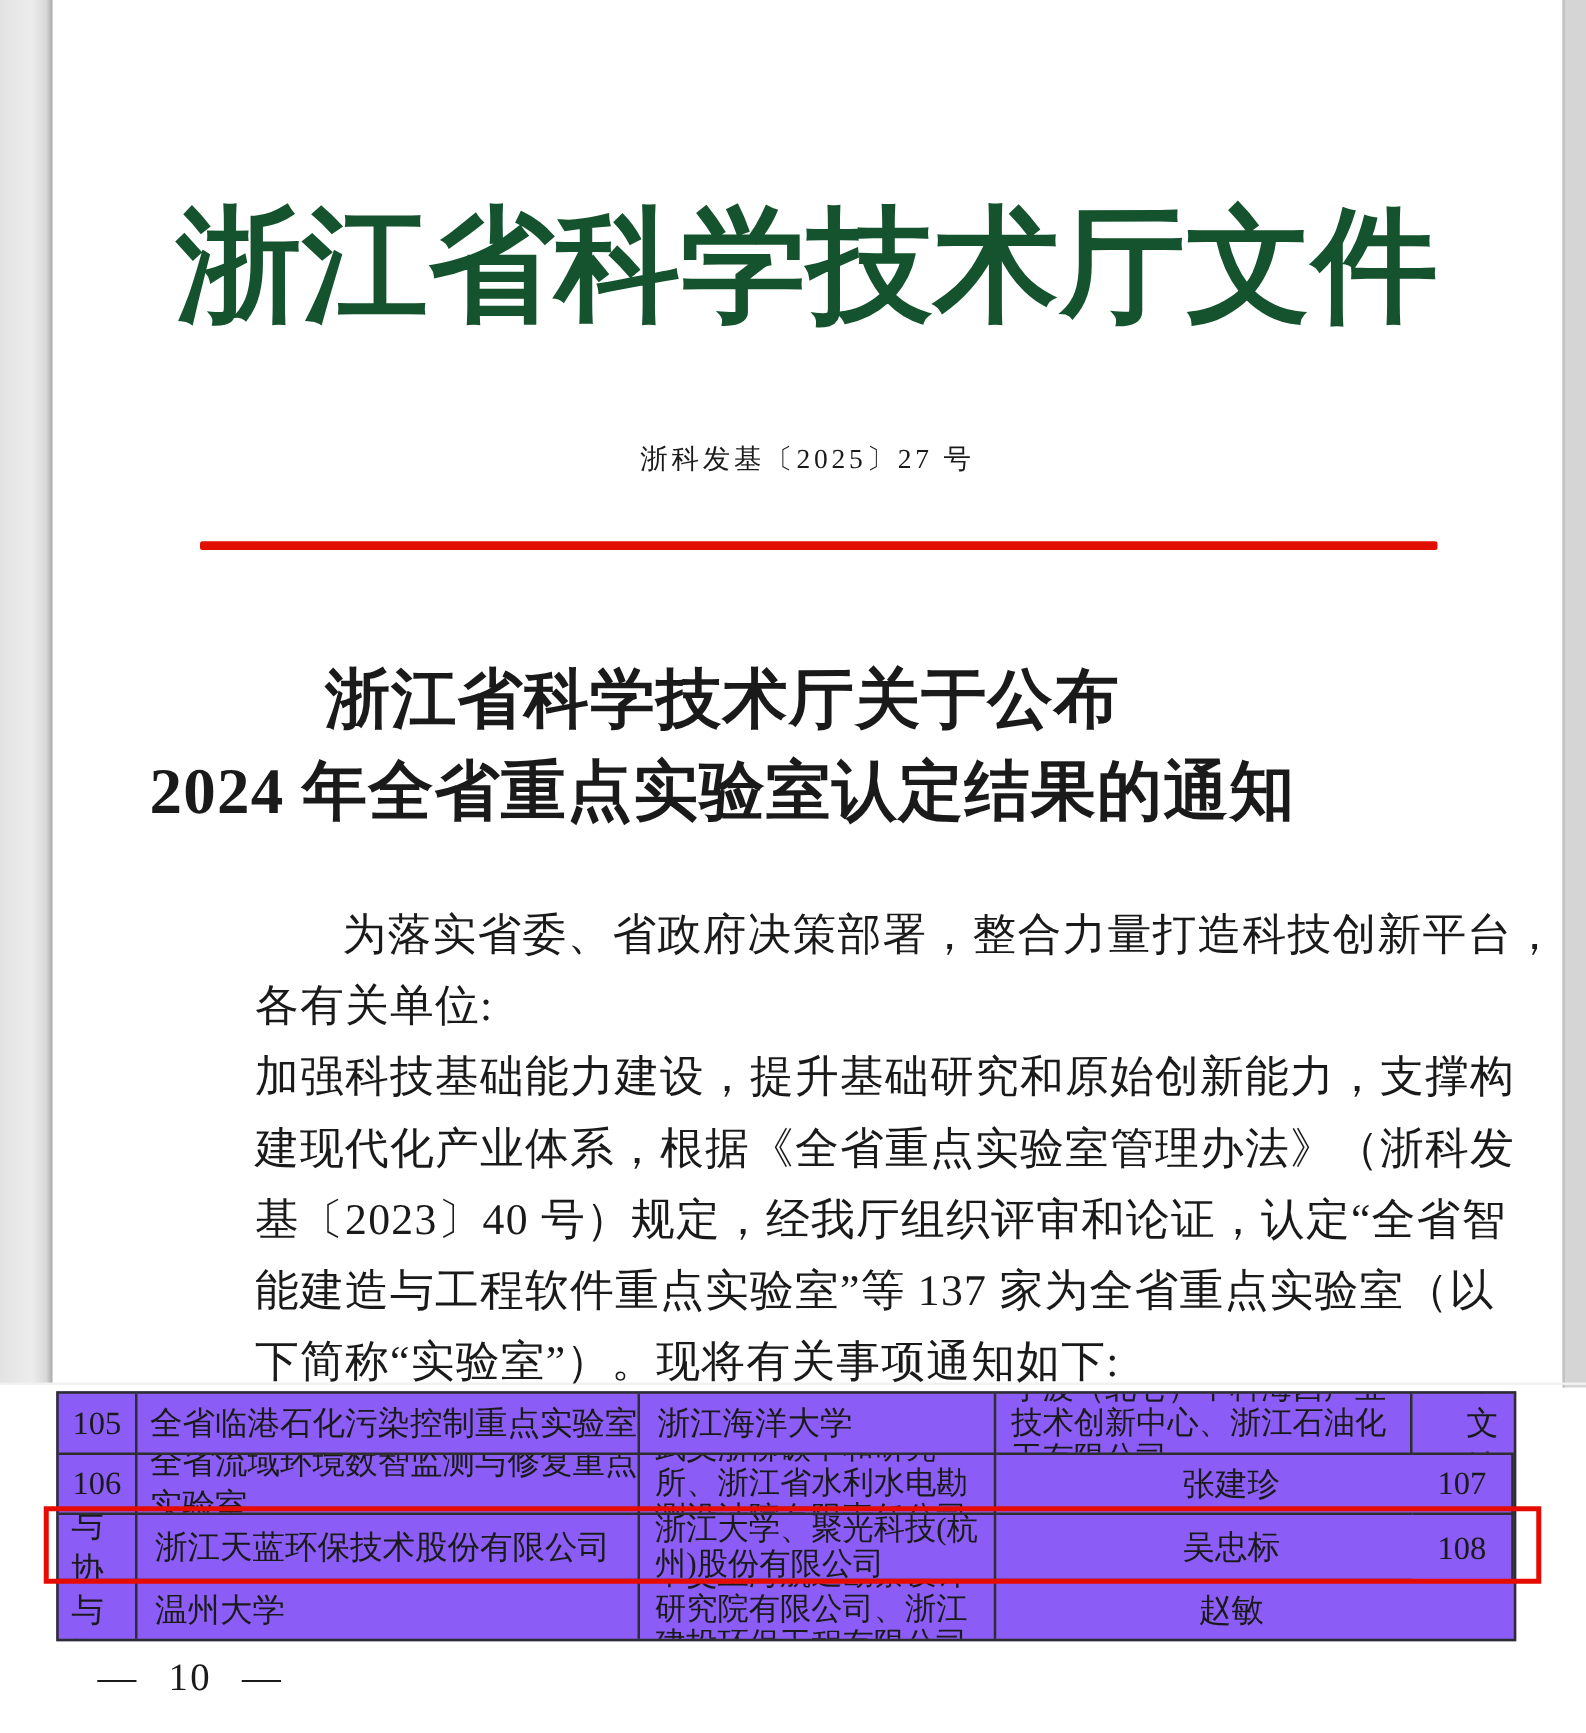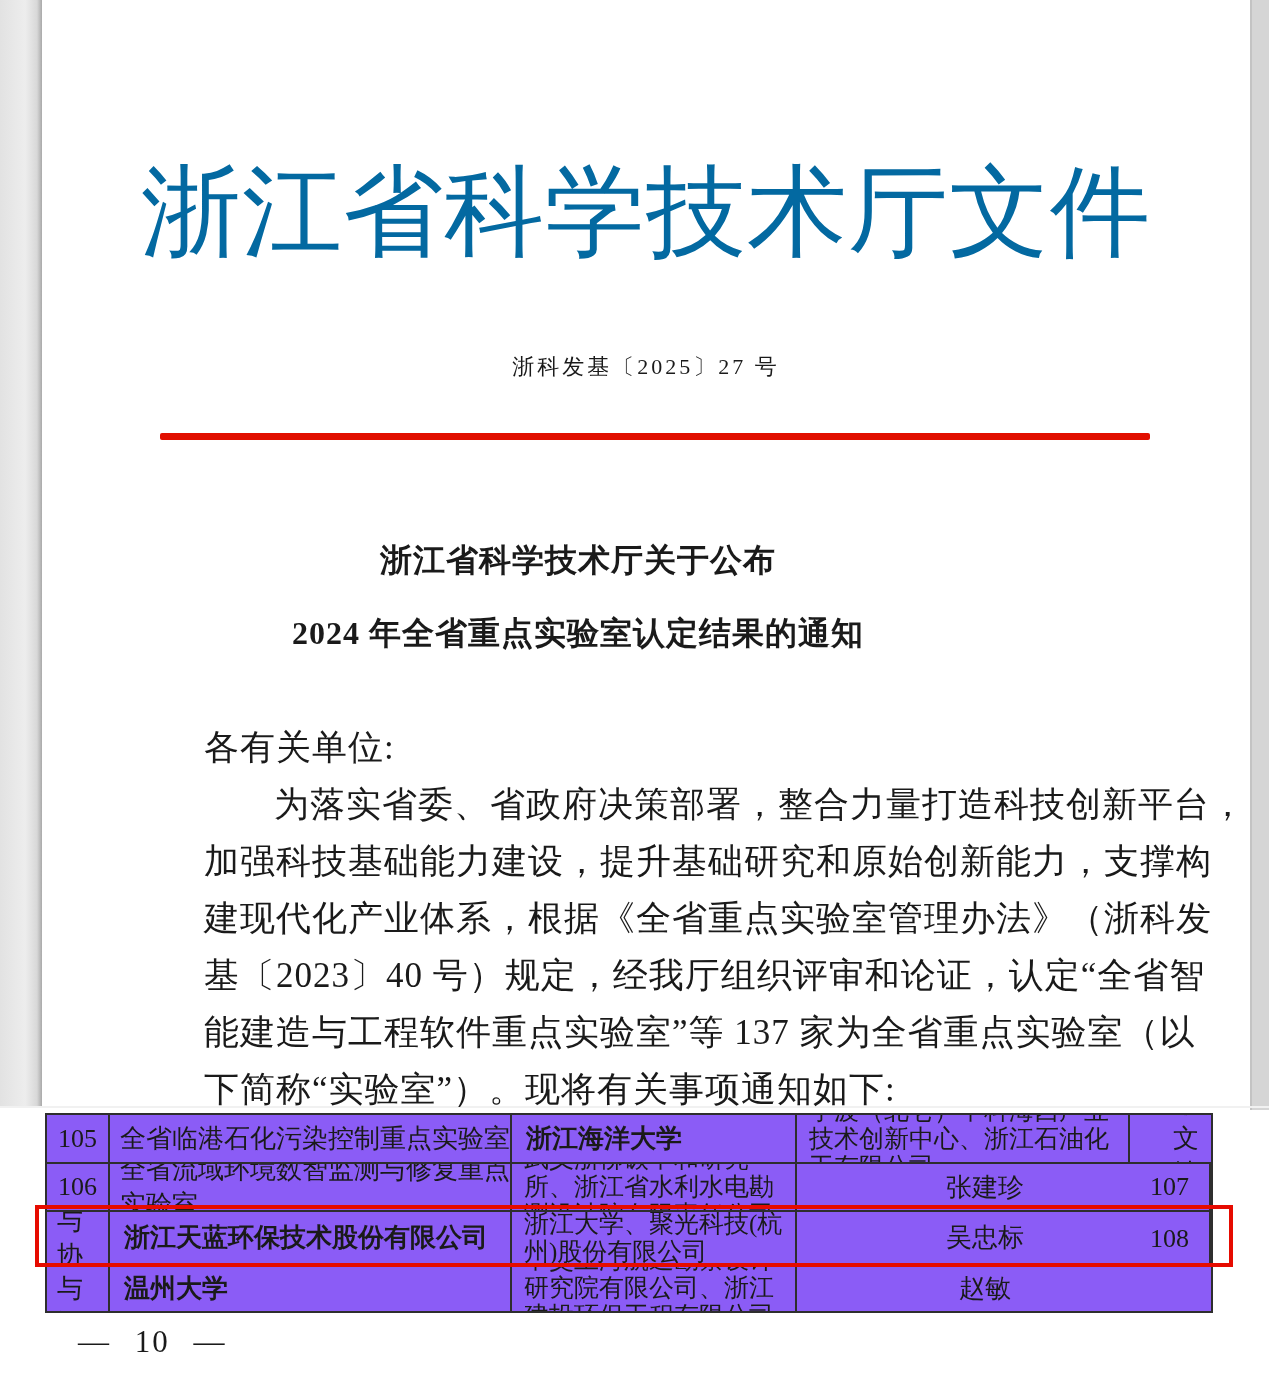--- a/index.html
+++ b/index.html
@@ -20,34 +20,34 @@
   .strip-right {
     position: absolute; left: 1250px; top: 0; width: 19px; height: 1110px;
     background: #d5d5d5; border-left: 2px solid #c3c3c3;
   }
   .seam {
     position: absolute; left: 0; top: 1106px; width: 1269px; height: 2px;
     background: #f1f1f1;
   }
   .doc-title {
     position: absolute; left: 42px; top: 146px; width: 1208px;
-    text-align: center; font-size: 100px; font-weight: normal;
-    color: #0369a1; letter-spacing: 1px; white-space: nowrap;
+    text-align: center; font-size: 100px; font-weight: bold;
+    color: #14532d; letter-spacing: 1px; white-space: nowrap;
   }
   .doc-number {
     position: absolute; left: 42px; top: 352px; width: 1208px;
     text-align: center; font-size: 22px; letter-spacing: 3px;
   }
   .red-line {
     position: absolute; left: 160px; top: 433px; width: 990px; height: 7px;
     background: #e10f00; border-radius: 2px;
   }
   .notice-title {
     position: absolute; left: 42px; top: 524px; width: 1072px;
-    text-align: center; font-size: 32px; font-weight: bold;
+    text-align: center; font-size: 52px; font-weight: bold;
     line-height: 73px; letter-spacing: 1px;
   }
   .body-block {
     position: absolute; left: 204px; top: 719px; width: 912px;
     font-size: 35px;
   }
   .body-line {
     height: 57px; line-height: 57px; white-space: nowrap;
     text-align: justify; text-align-last: justify; text-justify: inter-character;
     letter-spacing: 1px;
@@ -66,21 +66,21 @@
   .cell {
     border-right: 2px solid #2e2e2e;
     border-bottom: 2px solid #2e2e2e;
     display: flex; align-items: center;
     overflow: hidden;
   }
   .cell.col-last { border-right: none; padding-left: 43px; }
   .cell.row-last { border-bottom: none; }
   .cell.center { justify-content: center; }
   .cell.lab { padding-left: 10px; }
-  .cell.inst { padding-left: 14px; font-weight: bold; }
+  .cell.inst { padding-left: 14px; }
   .cell.partners { padding: 2px 6px 2px 12px; font-size: 25px; line-height: 28px; }
   .highlight-box {
     position: absolute; left: 35px; top: 1205px; width: 1198px; height: 62px;
     border: 4px solid #e60b00; background: transparent; z-index: 5;
   }
   .page-number {
     position: absolute; left: 78px; top: 1324px;
     font-size: 31px; word-spacing: 14px; letter-spacing: 2px;
   }
 </style>
@@ -98,22 +98,22 @@
   <div class="doc-number">浙科发基〔2025〕27 号</div>
 
   <div class="red-line"></div>
 
   <div class="notice-title">
     <div>浙江省科学技术厅关于公布</div>
     <div>2024 年全省重点实验室认定结果的通知</div>
   </div>
 
   <div class="body-block">
+    <div class="body-line indent">为落实省委、省政府决策部署，整合力量打造科技创新平台，</div>
     <div class="body-line plain">各有关单位:</div>
-    <div class="body-line indent">为落实省委、省政府决策部署，整合力量打造科技创新平台，</div>
     <div class="body-line">加强科技基础能力建设，提升基础研究和原始创新能力，支撑构</div>
     <div class="body-line">建现代化产业体系，根据《全省重点实验室管理办法》（浙科发</div>
     <div class="body-line">基〔2023〕40 号）规定，经我厅组织评审和论证，认定“全省智</div>
     <div class="body-line">能建造与工程软件重点实验室”等 137 家为全省重点实验室（以</div>
     <div class="body-line plain">下简称“实验室”）。现将有关事项通知如下:</div>
   </div>
 
   <div class="doc-table">
 
     <div class="cell center">105</div>

